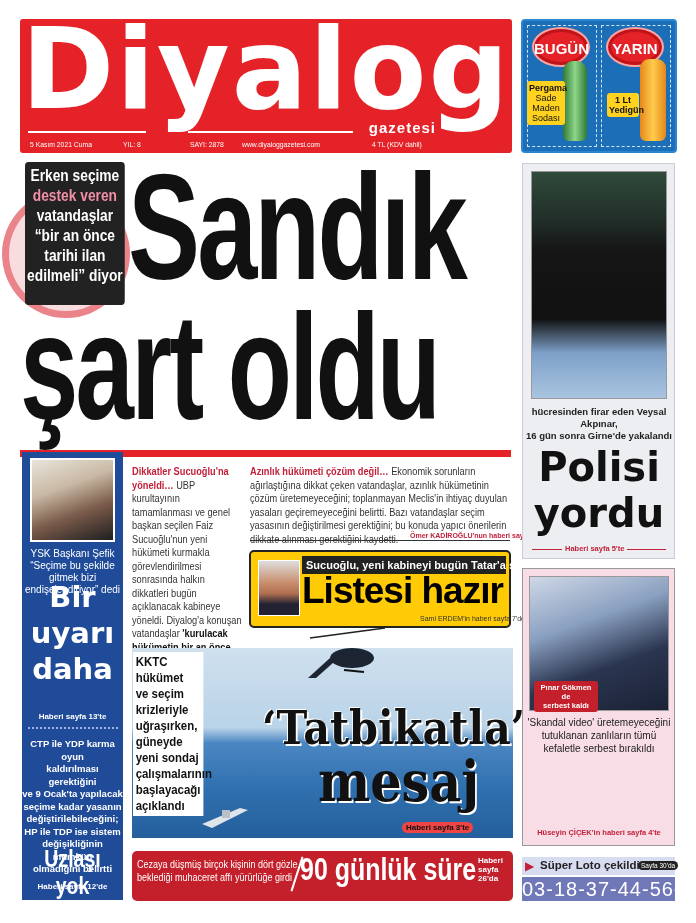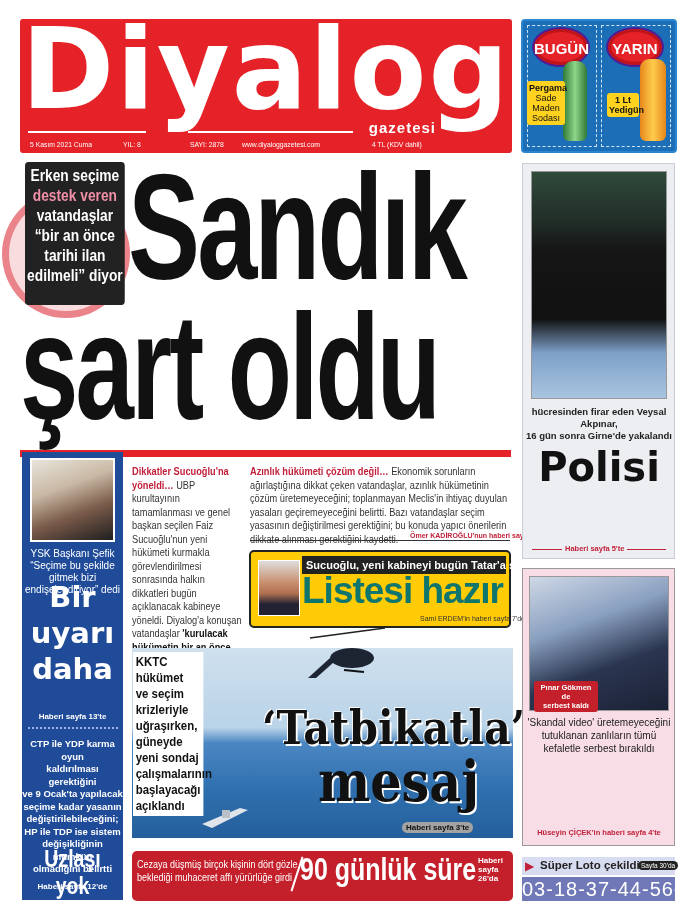--- a/index.html
+++ b/index.html
@@ -10,21 +10,21 @@
   
   #mast{left:20px;top:19px;width:492px;height:134px;background:#e42228;border-radius:3px}
   #logo{left:0;top:-6px;width:492px;text-align:center;font-family:"DejaVu Sans",sans-serif;font-weight:bold;color:#fff;font-size:112px;letter-spacing:2px;line-height:1;transform:scaleY(1.0)}
   .mline{height:2px;background:#fff}
   #gaz{right:76px;top:100px;color:#fff;font-weight:bold;font-size:15px;letter-spacing:1px}
   .minfo{color:#fff;font-size:8px;top:121px;transform:scaleX(.85);transform-origin:left}
 
   
   #ad{left:521px;top:19px;width:156px;height:134px;background:#1c6fb6;border-radius:4px;border:2px solid #2a86d0}
   .ad-inner{position:absolute;top:4px;bottom:4px;border:1.5px dashed #cfe4f7}
-  .ad-badge{position:absolute;width:58px;height:40px;border-radius:50%;background:#e42228;color:#fff;font-weight:bold;font-size:15px;text-align:center;line-height:40px;border:2px solid #4c1d95;box-shadow:inset 0 0 0 3px #c0141b}
+  .ad-badge{position:absolute;width:58px;height:40px;border-radius:50%;background:#e42228;color:#fff;font-weight:bold;font-size:15px;text-align:center;line-height:40px;border:2px solid #fca5a5;box-shadow:inset 0 0 0 3px #c0141b}
   .bottle-green{position:absolute;width:24px;height:80px;background:linear-gradient(90deg,#2f7a35,#8fd58a,#2f7a35);border-radius:10px 10px 6px 6px}
   .bottle-orange{position:absolute;width:26px;height:82px;background:linear-gradient(90deg,#e6871b,#ffcc4d,#e6871b);border-radius:9px 9px 6px 6px}
   .ad-label{position:absolute;background:#ffd21f;color:#111;font-size:9px;font-weight:bold;text-align:center;line-height:10px;padding:2px 2px;border-radius:3px}
 
   
   #quote{left:25px;top:162px;width:100px;height:143px;background:#222;border-radius:4px;color:#fff;font-weight:bold;font-size:16px;line-height:20px;text-align:center;padding-top:4px;transform:scaleX(.86);transform-origin:left;width:116px}
   #quote .pink{color:#f08fa6}
   #stamp{left:2px;top:190px;width:128px;height:128px;border-radius:50%;border:7px solid rgba(220,60,70,.55);background:rgba(220,60,70,.18)}
   #h1{left:128px;top:152px;width:390px;font-family:"Liberation Sans",sans-serif;font-weight:bold;font-size:150px;line-height:1;letter-spacing:-4px;transform:scaleX(.72);transform-origin:left;color:#111;white-space:nowrap}
   #h2{left:20px;top:292px;font-weight:bold;font-size:150px;line-height:1;letter-spacing:-4px;transform:scaleX(.70);transform-origin:left;color:#111;white-space:nowrap}
@@ -38,30 +38,30 @@
 
   
   .col-text{font-size:10.5px;line-height:13.5px;color:#333;transform:scaleX(.88);transform-origin:left}
   .redlead{color:#c2203a;font-weight:bold}
   .credit{font-size:7px;color:#c2203a;font-weight:bold}
 
   
   #lbox{left:249px;top:550px;width:262px;height:78px;background:#ffcb05;border:2px solid #222;border-radius:5px}
   #lphoto{left:258px;top:560px;width:42px;height:56px;background:linear-gradient(180deg,#ddd 0%,#c98f6e 40%,#b07050 60%,#223 80%,#223 100%);border:1px solid #fff}
   #lkicker{left:302px;top:556px;width:204px;height:18px;background:#222;color:#fff;font-size:11px;font-weight:bold;line-height:18px;padding-left:4px;white-space:nowrap}
-  #lhead{left:302px;top:570px;font-size:37px;font-weight:bold;color:#0f766e;white-space:nowrap;letter-spacing:-1px}
+  #lhead{left:302px;top:570px;font-size:37px;font-weight:bold;color:#000000;white-space:nowrap;letter-spacing:-1px}
 
   
   #sea{left:132px;top:648px;width:381px;height:190px;background:linear-gradient(180deg,#cfe0ee 0%,#b9d3e8 42%,#4a86c2 50%,#2f6fae 75%,#245f9c 100%)}
   #heli{left:290px;top:620px;width:100px;height:70px}
   #ship{left:200px;top:800px;width:50px;height:30px}
   #kktc{left:133px;top:652px;width:80px;background:#fff;font-weight:bold;font-size:13px;line-height:16px;padding:2px 3px;transform:scaleX(.88);transform-origin:left}
   #tat{left:262px;top:700px;font-family:"DejaVu Serif",serif;font-weight:bold;font-size:47px;color:#111;transform:scaleX(.88);transform-origin:left;white-space:nowrap;text-shadow:2px 2px 0 #fff,-1px -1px 0 #fff}
   #mes{left:318px;top:748px;font-family:"DejaVu Serif",serif;font-weight:bold;font-size:56px;color:#111;transform:scaleX(.88);transform-origin:left;white-space:nowrap;text-shadow:2px 2px 0 #fff}
-  #tatcredit{left:402px;top:822px;background:#a3a3a3;color:#111;font-size:8px;font-weight:bold;padding:1px 4px;border-radius:6px}
+  #tatcredit{left:402px;top:822px;background:#ef4444;color:#111;font-size:8px;font-weight:bold;padding:1px 4px;border-radius:6px}
 
   
   #banner{left:132px;top:851px;width:381px;height:50px;background:#c4202c;border-radius:5px;color:#fff}
   #btxt{left:137px;top:858px;font-size:10px;line-height:13px;color:#fff;transform:scaleX(.9);transform-origin:left;white-space:nowrap}
   #bhead{left:300px;top:851px;font-weight:bold;font-size:32px;color:#fff;white-space:nowrap;transform:scaleX(.78);transform-origin:left}
   #bcred{left:478px;top:856px;font-size:8px;line-height:9px;font-weight:bold;color:#fff;text-align:left;width:30px}
 
   
   #rbox1{left:522px;top:163px;width:153px;height:396px;background:#eceef2;border:1px solid #c8ccd4}
   #rphoto1{left:531px;top:171px;width:136px;height:228px;background:linear-gradient(180deg,#2f4a3a 0%,#22302a 20%,#151515 35%,#111 65%,#7da0c8 80%,#a9c4e0 100%);border:1px solid #999}
@@ -205,20 +205,21 @@
 </div>
 
 <div id="rbox1" class="abs"></div>
 <div id="rphoto1" class="abs"></div>
 <div class="abs" style="left:524px;top:406px;width:150px;text-align:center;font-size:9.5px;line-height:12px;font-weight:bold;color:#222">
   <div>hücresinden firar eden Veysal Akpınar,</div>
   <div>16 gün sonra Girne'de yakalandı</div>
 </div>
 <div class="abs" style="left:524px;top:444px;width:150px;text-align:center;font-family:'DejaVu Sans',sans-serif;font-weight:bold;font-size:40px;line-height:46px;color:#111">
   <div>Polisi</div>
+  <div>yordu</div>
 </div>
 <div class="abs" style="left:532px;top:549px;width:134px;border-top:1px solid #c2203a"></div>
 <div class="abs" style="left:562px;top:544px;padding:0 3px;background:#eceef2;font-size:7.5px;font-weight:bold;color:#c2203a">Haberi sayfa 5'te</div>
 
 <div id="rbox2" class="abs"></div>
 <div id="rphoto2" class="abs"></div>
 <div id="pinar" class="abs">
   <div>Pınar Gökmen de</div>
   <div>serbest kaldı</div>
 </div>

